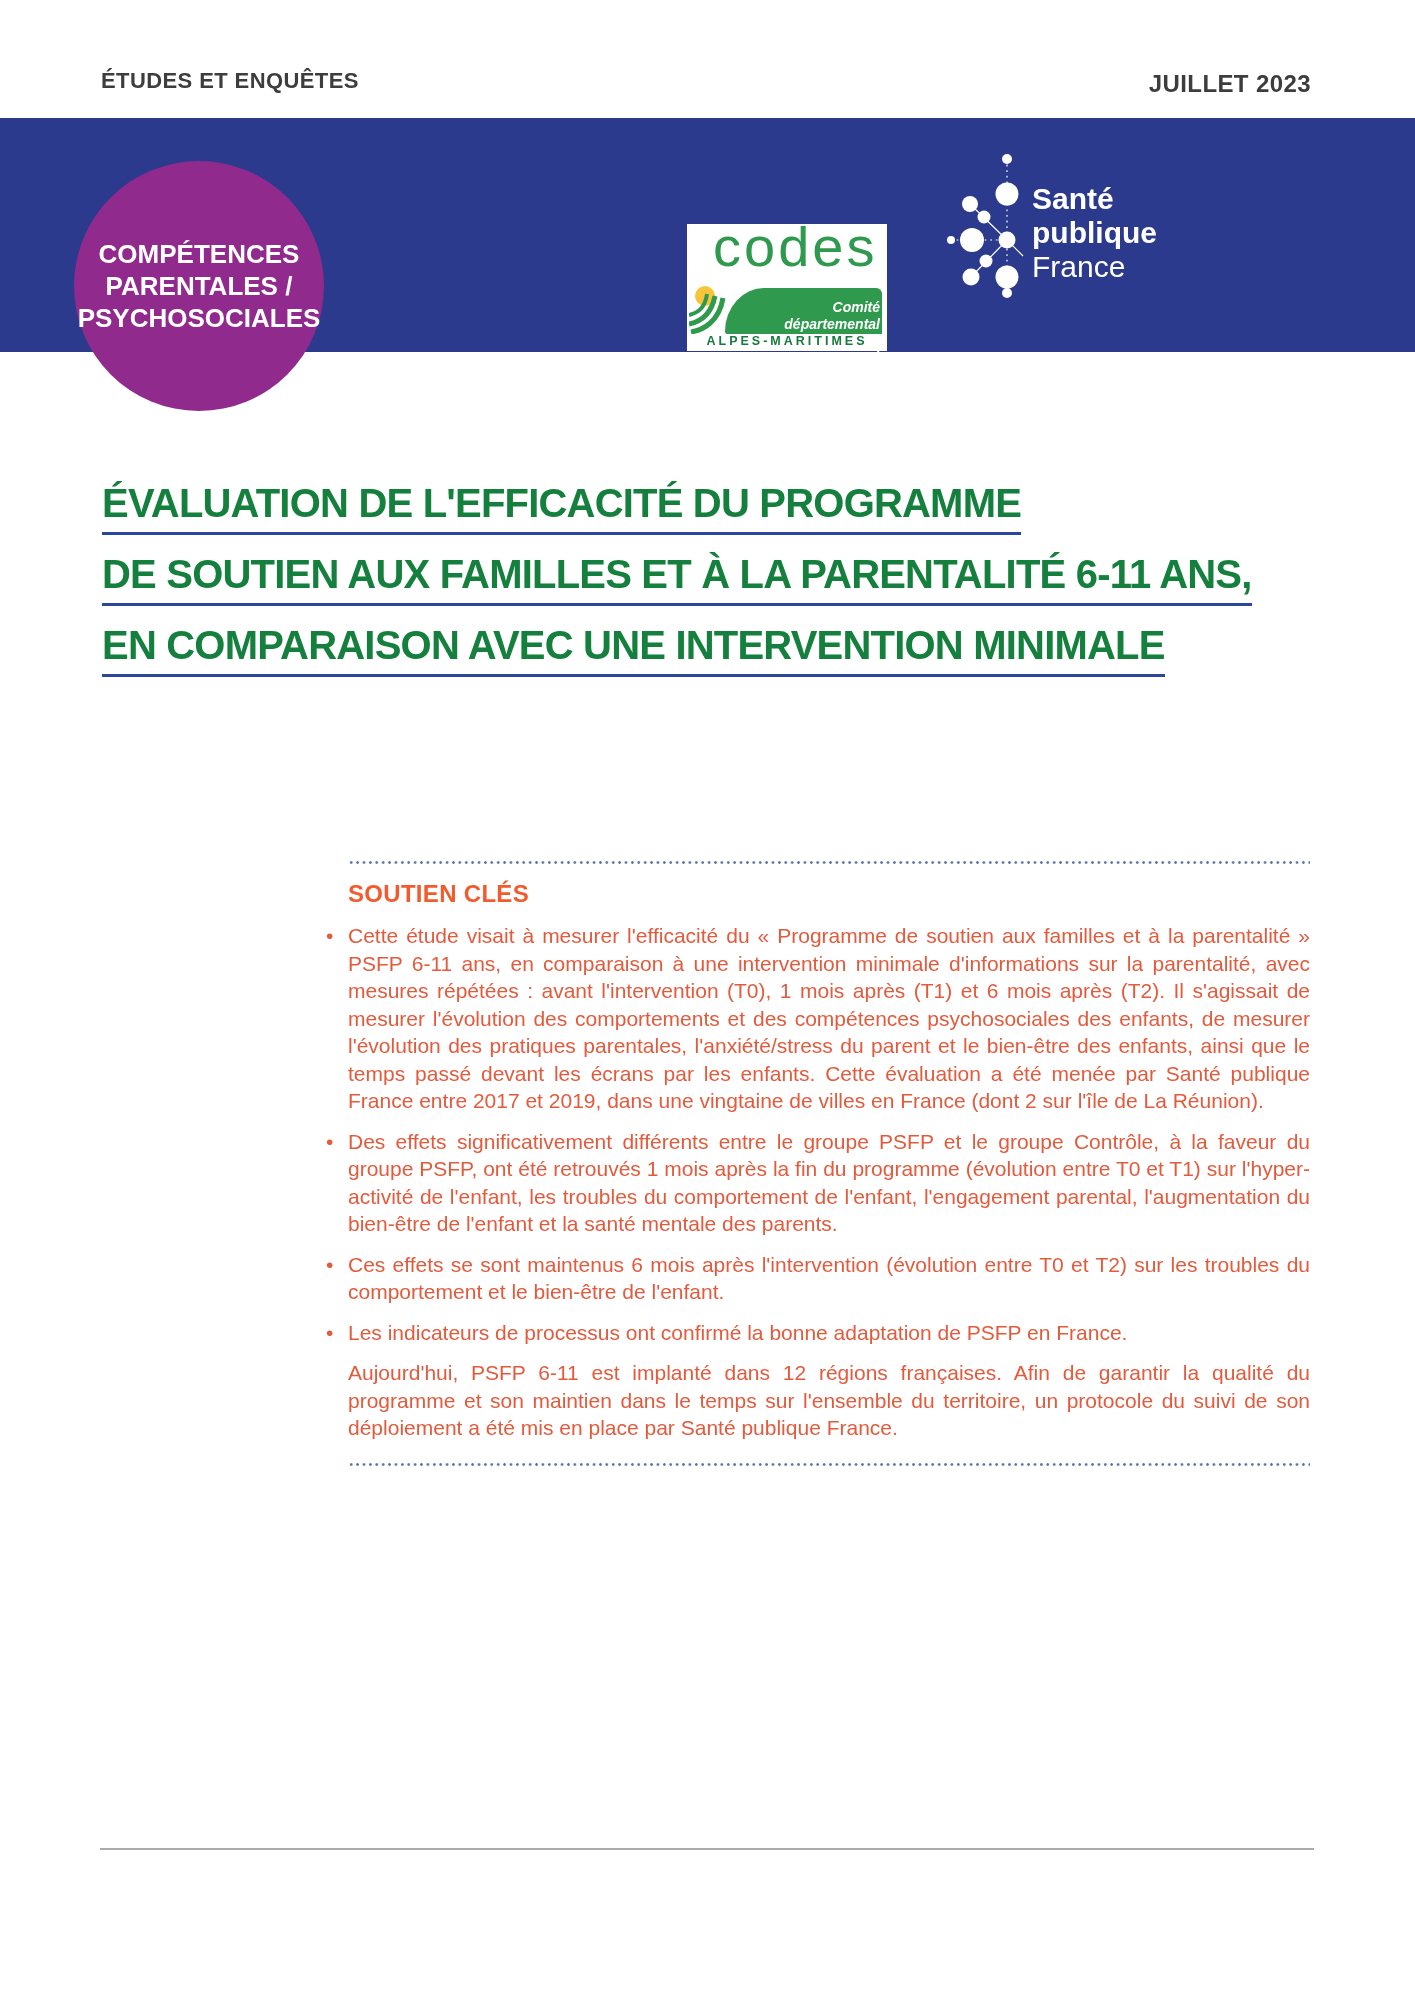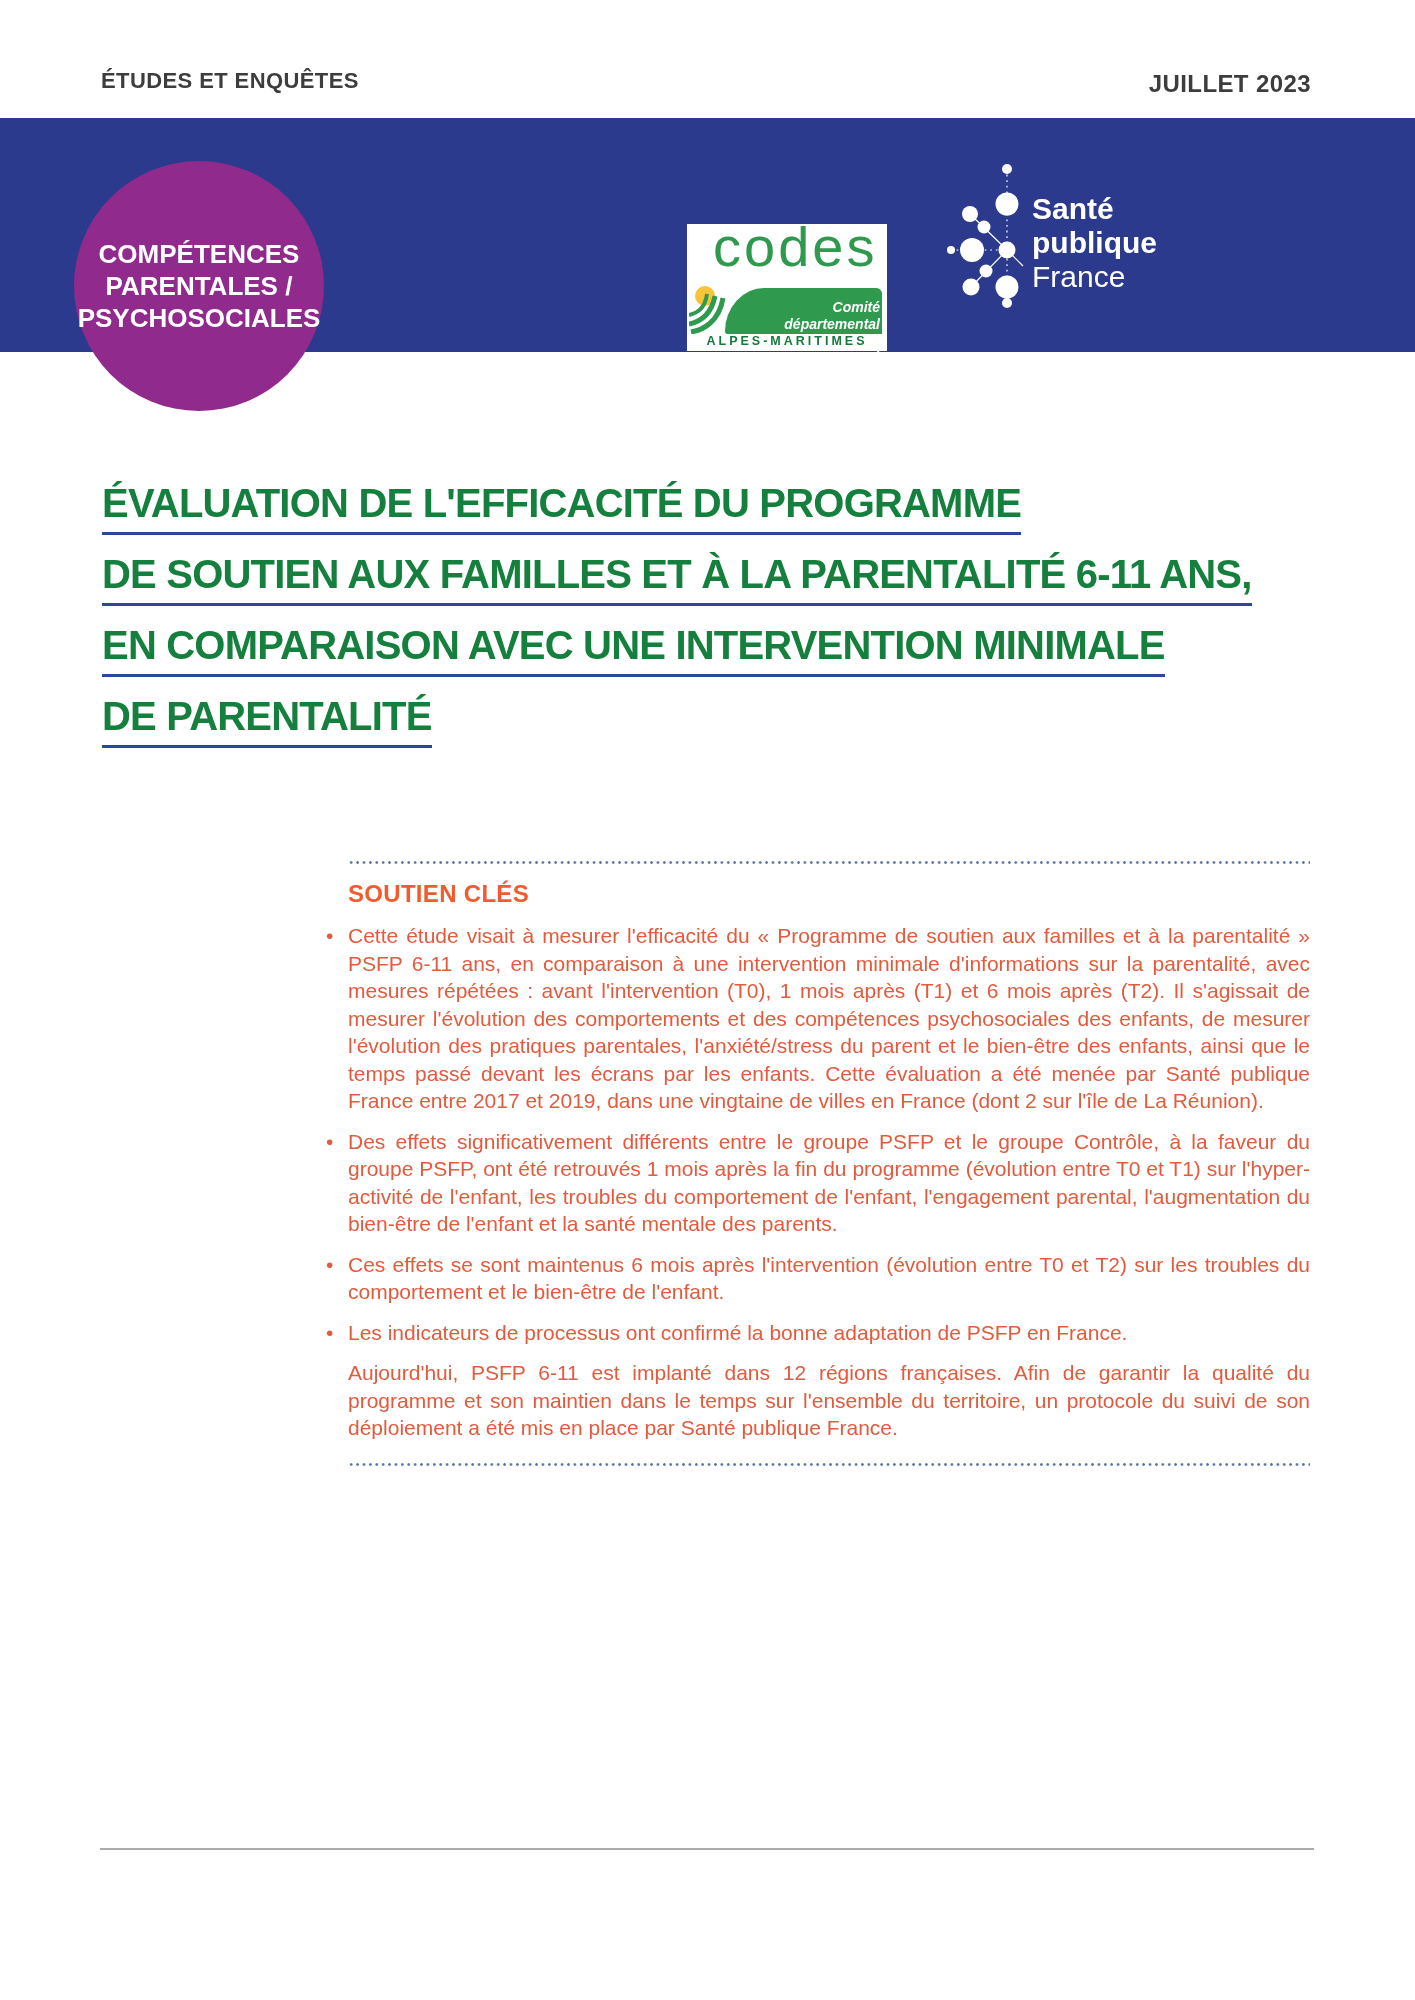--- a/index.html
+++ b/index.html
@@ -37,21 +37,21 @@
   .codes-sub{
     color:#ffffff;font-style:italic;font-weight:bold;font-size:14px;line-height:1.2;
     text-align:right;padding:11px 2px 0 16px;
   }
   .codes-road{position:absolute;left:2px;top:58px;}
   .codes-region{
     position:absolute;left:0;right:0;bottom:3px;text-align:center;font-size:12.5px;
     font-weight:bold;color:#17793f;letter-spacing:3px;
   }
   
-  .spf{position:absolute;left:943px;top:156px;width:370px;height:160px;z-index:2;}
+  .spf{position:absolute;left:943px;top:146px;width:370px;height:160px;z-index:2;}
   .spf-text{position:absolute;left:89px;top:36px;color:#ffffff;font-size:30px;line-height:34px;}
   .spf-text .b{font-weight:bold;}
   .spf-text .l{font-weight:normal;}
   
   .title{
     position:absolute;left:102px;top:481px;color:#15803d;font-weight:bold;
     font-size:40px;letter-spacing:-.8px;white-space:nowrap;
   }
   .title .line{height:71px;}
   .title .line span{
@@ -134,21 +134,20 @@
       <div class="b">Santé</div>
       <div class="b">publique</div>
       <div class="l">France</div>
     </div>
   </div>
 
   <div class="title">
     <div class="line"><span>ÉVALUATION DE L'EFFICACITÉ DU PROGRAMME</span></div>
     <div class="line"><span>DE SOUTIEN AUX FAMILLES ET À LA PARENTALITÉ 6-11 ANS,</span></div>
     <div class="line"><span>EN COMPARAISON AVEC UNE INTERVENTION MINIMALE</span></div>
-    <div class="line"><span>DE PARENTALITÉ</span></div>
   </div>
 
   <div class="keypoints">
     <div class="dotline"></div>
     <div class="kp-heading">SOUTIEN CLÉS</div>
 
     <p class="kp-bullet first">
       <span class="kp-marker">•</span>
       <span>Cette étude visait à mesurer l'efficacité du « Programme de soutien aux familles et à la parentalité » PSFP 6-11 ans, en comparaison à une intervention minimale d'informations sur la parentalité, avec mesures répétées : avant l'intervention (T0), 1 mois après (T1) et 6 mois après (T2). Il s'agissait de mesurer l'évolution des comportements et des compétences psychosociales des enfants, de mesurer l'évolution des pratiques parentales, l'anxiété/stress du parent et le bien-être des enfants, ainsi que le temps passé devant les écrans par les enfants. Cette évaluation a été menée par Santé publique France entre 2017 et 2019, dans une vingtaine de villes en France (dont 2 sur l'île de La Réunion).</span>
     </p>

